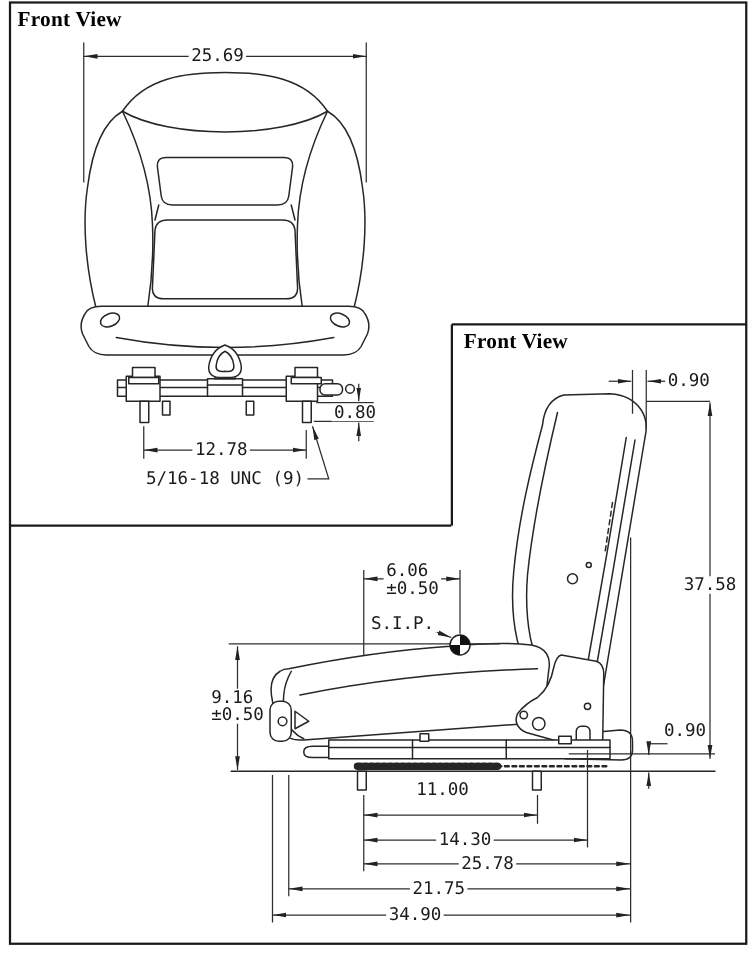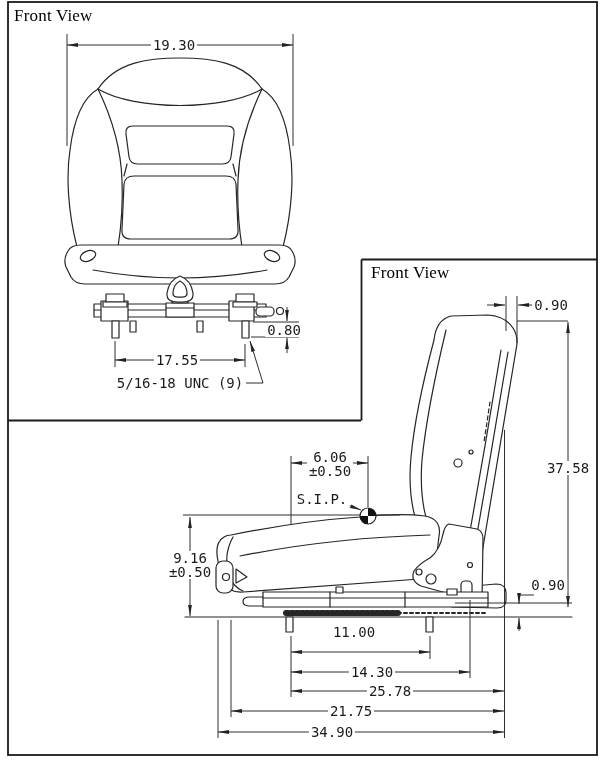--- a/index.html
+++ b/index.html
@@ -1,24 +1,24 @@
 <!DOCTYPE html>
 <html><head>
 <meta charset="utf-8">
 <style>
   html,body{margin:0;padding:0;background:#fff;}
   .canvas{position:relative;width:600px;height:762px;background:#fff;overflow:hidden;
           font-family:"Liberation Sans",sans-serif;}
   .canvas svg{position:absolute;left:0;top:0;}
-  .vtitle{position:absolute;font-family:"Liberation Serif",serif;font-weight:normal;
+  .vtitle{position:absolute;font-family:"Liberation Serif",serif;font-weight:bold;
           font-size:17px;color:#000;letter-spacing:.2px;white-space:nowrap;}
   .dim{position:absolute;transform:translate(-50%,-50%);
        font-family:"DejaVu Sans Mono",monospace;font-size:14px;line-height:14px;
        color:#1b1b1b;background:#fff;padding:0 2px;white-space:nowrap;}
-  .dim.two{text-align:center;}
+  .dim.two{}
 </style>
 </head>
 <body>
 
 <div class="canvas">
 
 <svg width="600" height="762" viewBox="0 0 600 762">
   <defs>
     <marker id="ar" viewBox="0 0 11 5" refX="11" refY="2.5" markerWidth="11" markerHeight="5" markerUnits="userSpaceOnUse" orient="auto-start-reverse">
       <path d="M11,2.5 L0,0.6 L0,4.4 Z" fill="#222"></path>
@@ -147,22 +147,22 @@
   <g>
     <circle cx="368" cy="516" r="8" fill="#fff" stroke="#222" stroke-width="1.2"></circle>
     <path d="M368,516 L368,508 A8,8 0 0 1 376,516 Z" fill="#111"></path>
     <path d="M368,516 L368,524 A8,8 0 0 1 360,516 Z" fill="#111"></path>
   </g>
 </svg>
 
   <div class="vtitle" style="left:14px;top:6px">Front View</div>
   <div class="vtitle" style="left:371px;top:263px">Front View</div>
 
-  <div class="dim" style="left:174px;top:45px">19.30</div>
-  <div class="dim" style="left:177px;top:360px">17.55</div>
+  <div class="dim" style="left:174px;top:45px">25.69</div>
+  <div class="dim" style="left:177px;top:360px">12.78</div>
   <div class="dim" style="left:284px;top:330px">0.80</div>
   <div class="dim" style="left:180px;top:383px">5/16-18 UNC (9)</div>
 
   <div class="dim" style="left:551px;top:305px">0.90</div>
   <div class="dim" style="left:568px;top:468px">37.58</div>
   <div class="dim two" style="left:330px;top:464px">
     <div>6.06</div>
     <div>±0.50</div>
   </div>
   <div class="dim" style="left:322px;top:499px">S.I.P.</div>

